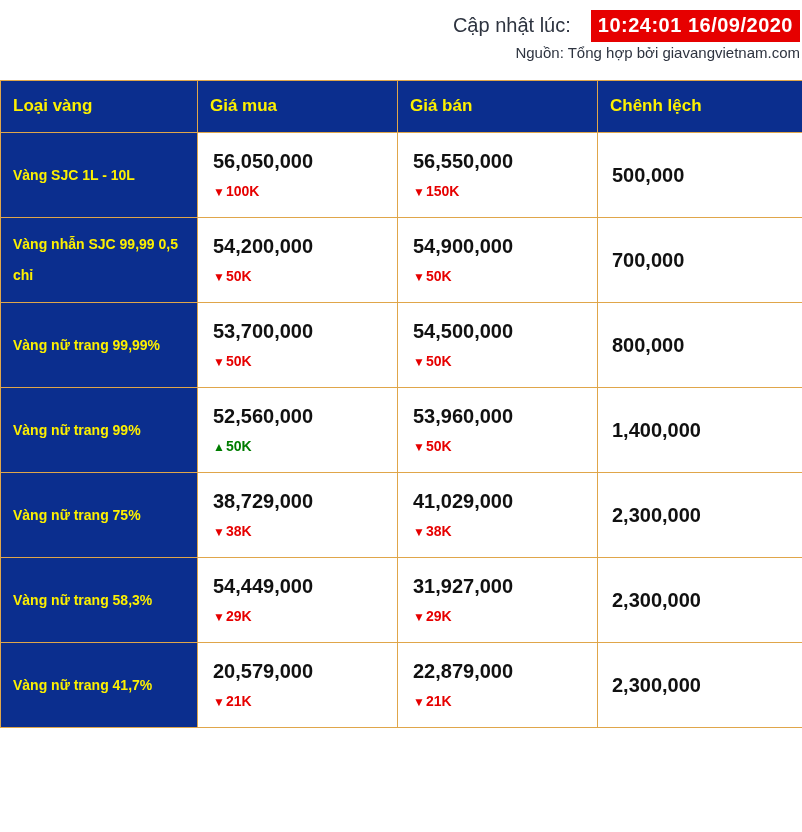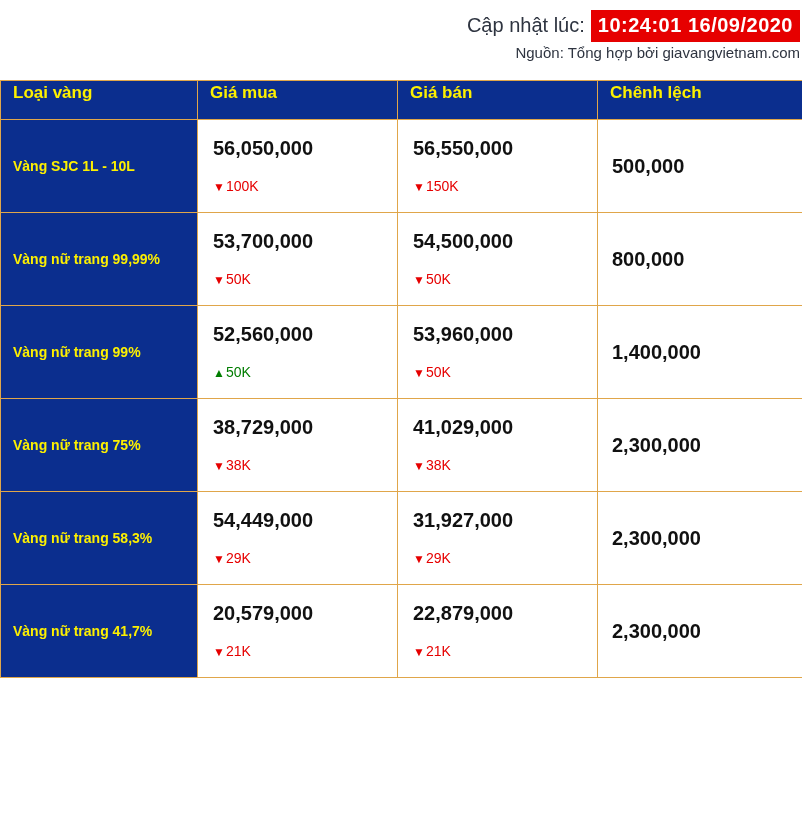--- a/index.html
+++ b/index.html
@@ -14,40 +14,40 @@
   *{box-sizing:border-box;}
   html,body{margin:0;padding:0;}
   body{
     width:802px;height:832px;overflow:hidden;background:#ffffff;
     font-family:"Liberation Sans","DejaVu Sans",sans-serif;
   }
   .topbar{padding:10px 2px 0 0;text-align:right;}
   .updated-line{font-size:20px;color:var(--topink);font-weight:400;line-height:27px;}
   .badge{
     display:inline-block;background:var(--red);color:#ffffff;font-weight:bold;
-    padding:2px 7px 3px 7px;margin-left:6px;letter-spacing:0.5px;
+    padding:2px 7px 3px 7px;margin-left:20px;letter-spacing:0.5px;
   }
   .source-line{margin-top:2px;font-size:15px;color:var(--topink);line-height:18px;}
   table{
     width:802px;border-collapse:collapse;margin-top:18px;table-layout:fixed;
   }
   col.c1{width:197px;}col.c2{width:200px;}col.c3{width:200px;}col.c4{width:205px;}
   th{
     background:var(--blue);color:var(--yellow);font-size:17px;font-weight:bold;
-    text-align:left;padding:1px 10px 15px 12px;line-height:22px;
+    text-align:left;padding:14px 10px 15px 12px;line-height:22px;
     border:1px solid var(--border);
   }
   td{border:1px solid var(--border);vertical-align:middle;}
   td.type-cell{
     background:var(--blue);color:var(--yellow);font-size:14px;font-weight:bold;
     line-height:31px;padding:10px 10px 10px 12px;
   }
   td.price-cell{padding:16px 18px 16px 15px;background:#ffffff;}
   .price{font-size:20px;font-weight:bold;color:var(--ink);line-height:24px;}
-  .change{margin-top:18px;font-size:14px;font-weight:normal;line-height:17px;color:var(--red);}
+  .change{margin-top:10px;font-size:14px;font-weight:bold;line-height:17px;color:var(--red);}
   .change .arrow{font-size:12px;margin-right:1px;}
   .change.dir-down{color:var(--red);}
   .change.dir-up{color:var(--green);}
   td.diff-cell{
     padding:16px 10px 16px 14px;background:#ffffff;
     font-size:20px;font-weight:bold;color:var(--ink);margin-top:31px;
   }
 </style>
 </head>
 <body>
@@ -90,20 +90,40 @@
           <div class="change dir-down">
             <span class="arrow">▼</span><span>150K</span>
           </div>
         </td>
         <td class="diff-cell">
           <span>500,000</span>
         </td>
       </tr>
       <tr>
         <td class="type-cell">
+          <span>Vàng nhẫn SJC 99,99 0,5 chỉ</span>
+        </td>
+        <td class="price-cell">
+          <div class="price">54,200,000</div>
+          <div class="change dir-down">
+            <span class="arrow">▼</span><span>50K</span>
+          </div>
+        </td>
+        <td class="price-cell">
+          <div class="price">54,900,000</div>
+          <div class="change dir-down">
+            <span class="arrow">▼</span><span>50K</span>
+          </div>
+        </td>
+        <td class="diff-cell">
+          <span>700,000</span>
+        </td>
+      </tr>
+      <tr>
+        <td class="type-cell">
           <span>Vàng nữ trang 99,99%</span>
         </td>
         <td class="price-cell">
           <div class="price">53,700,000</div>
           <div class="change dir-down">
             <span class="arrow">▼</span><span>50K</span>
           </div>
         </td>
         <td class="price-cell">
           <div class="price">54,500,000</div>

